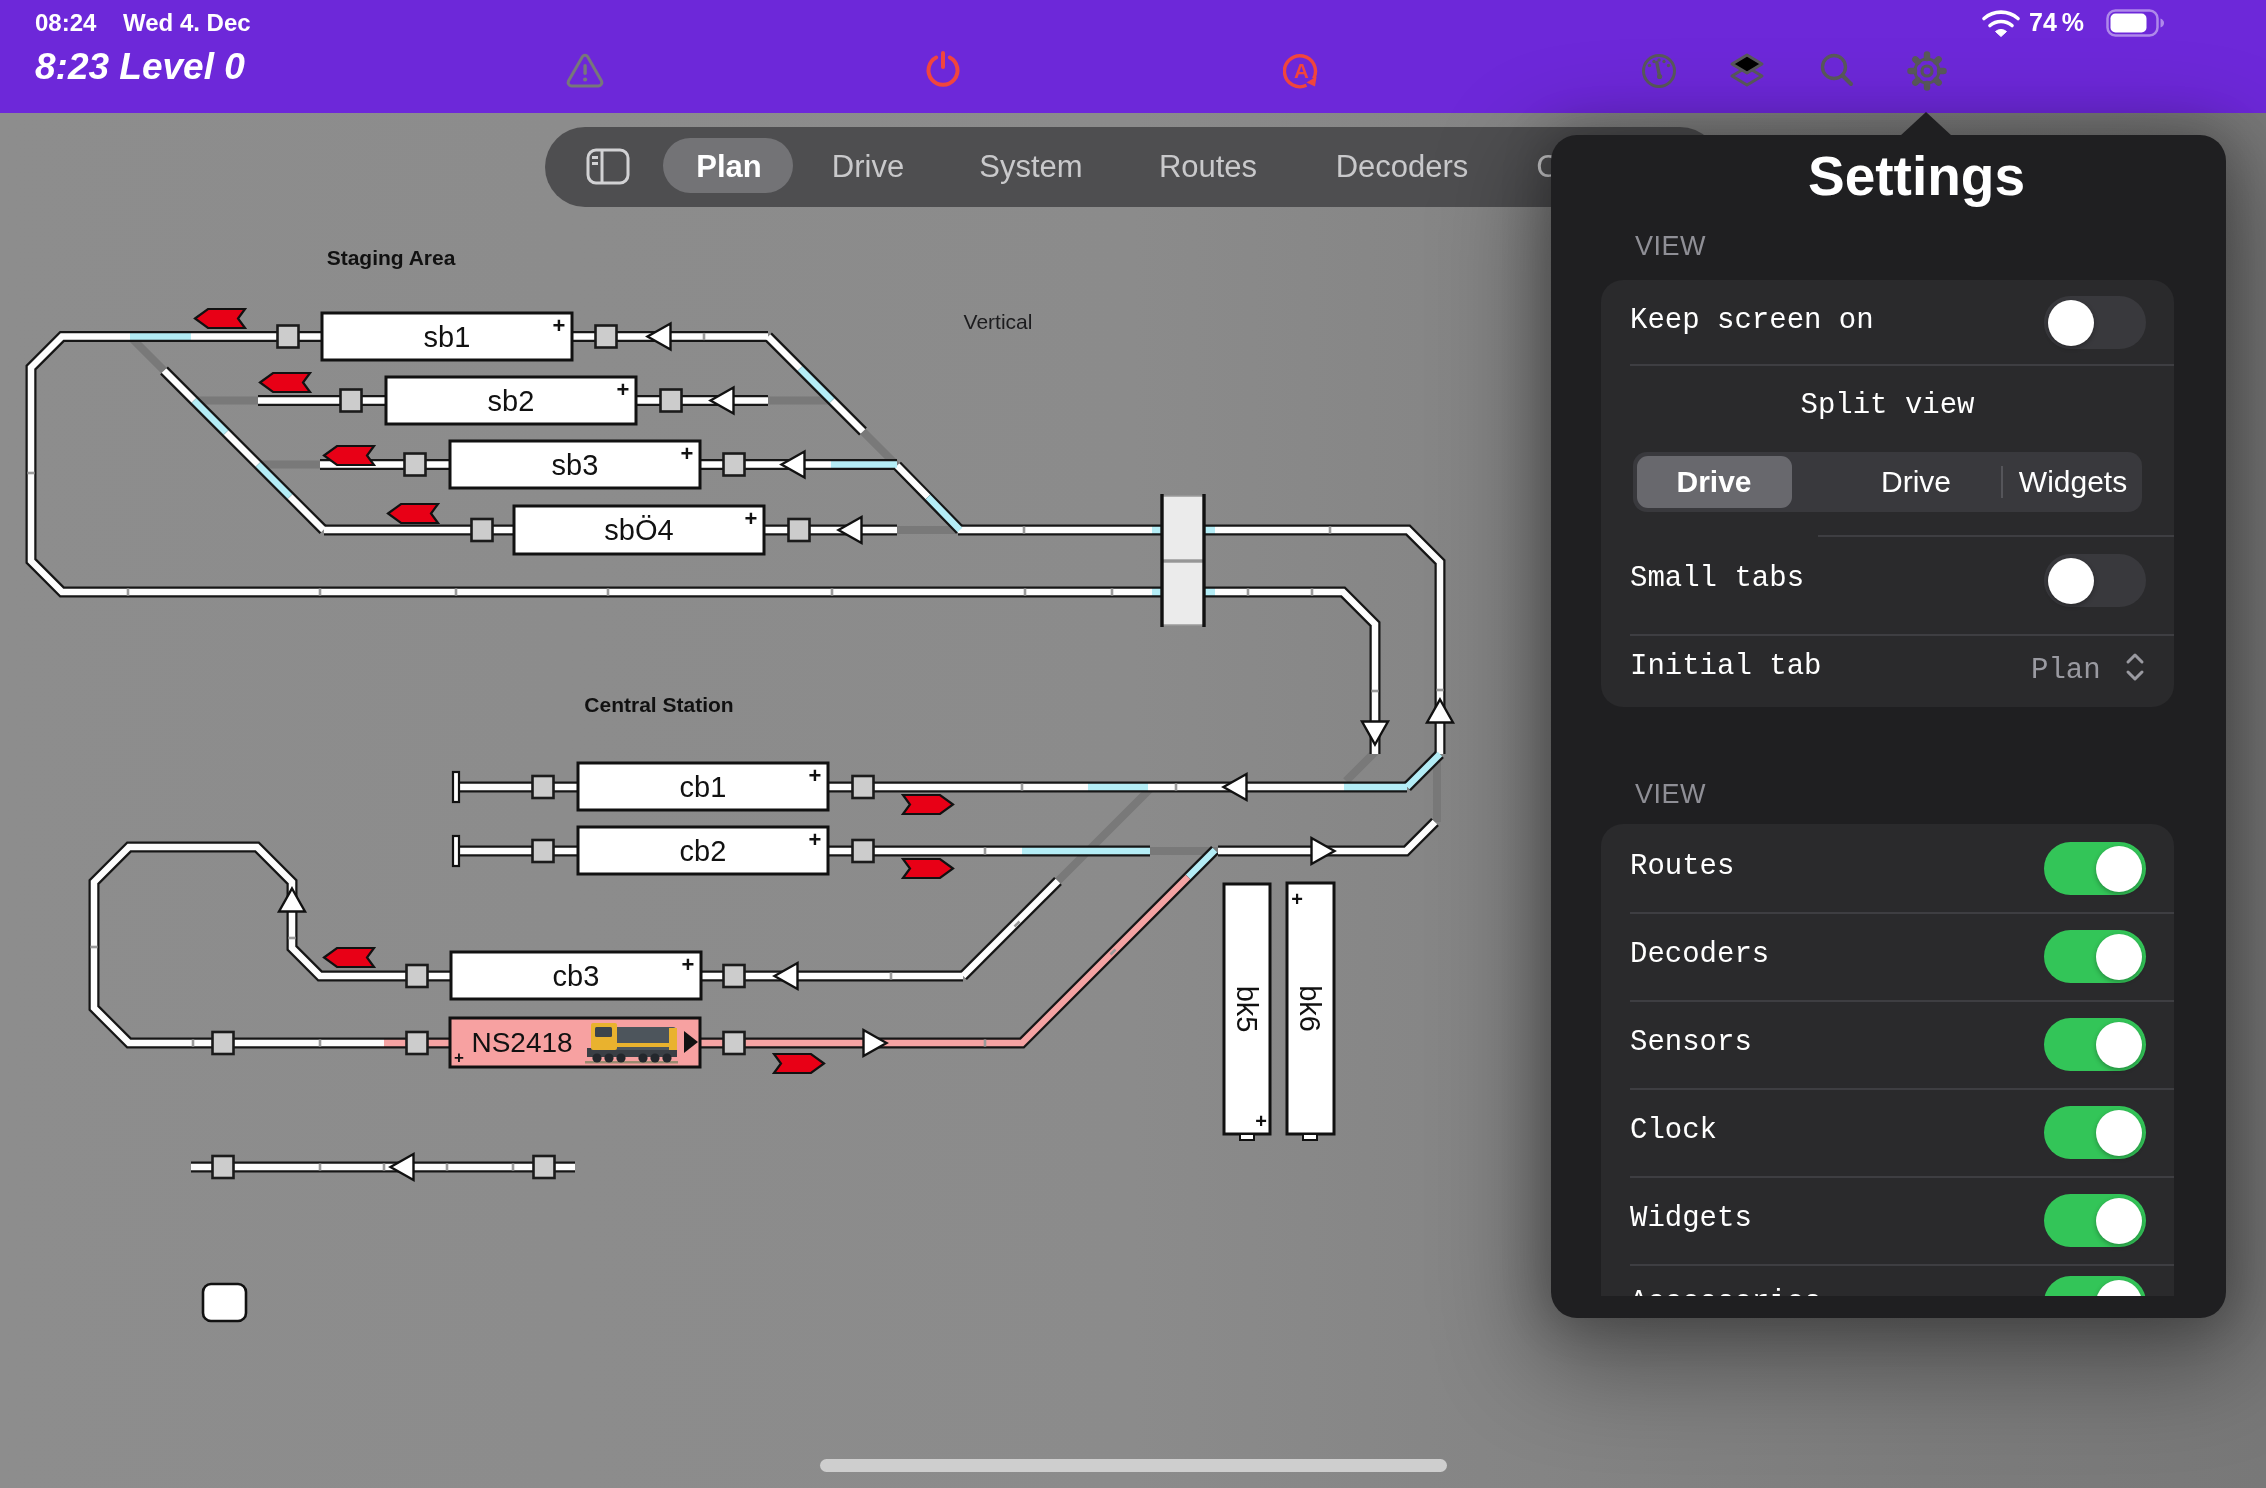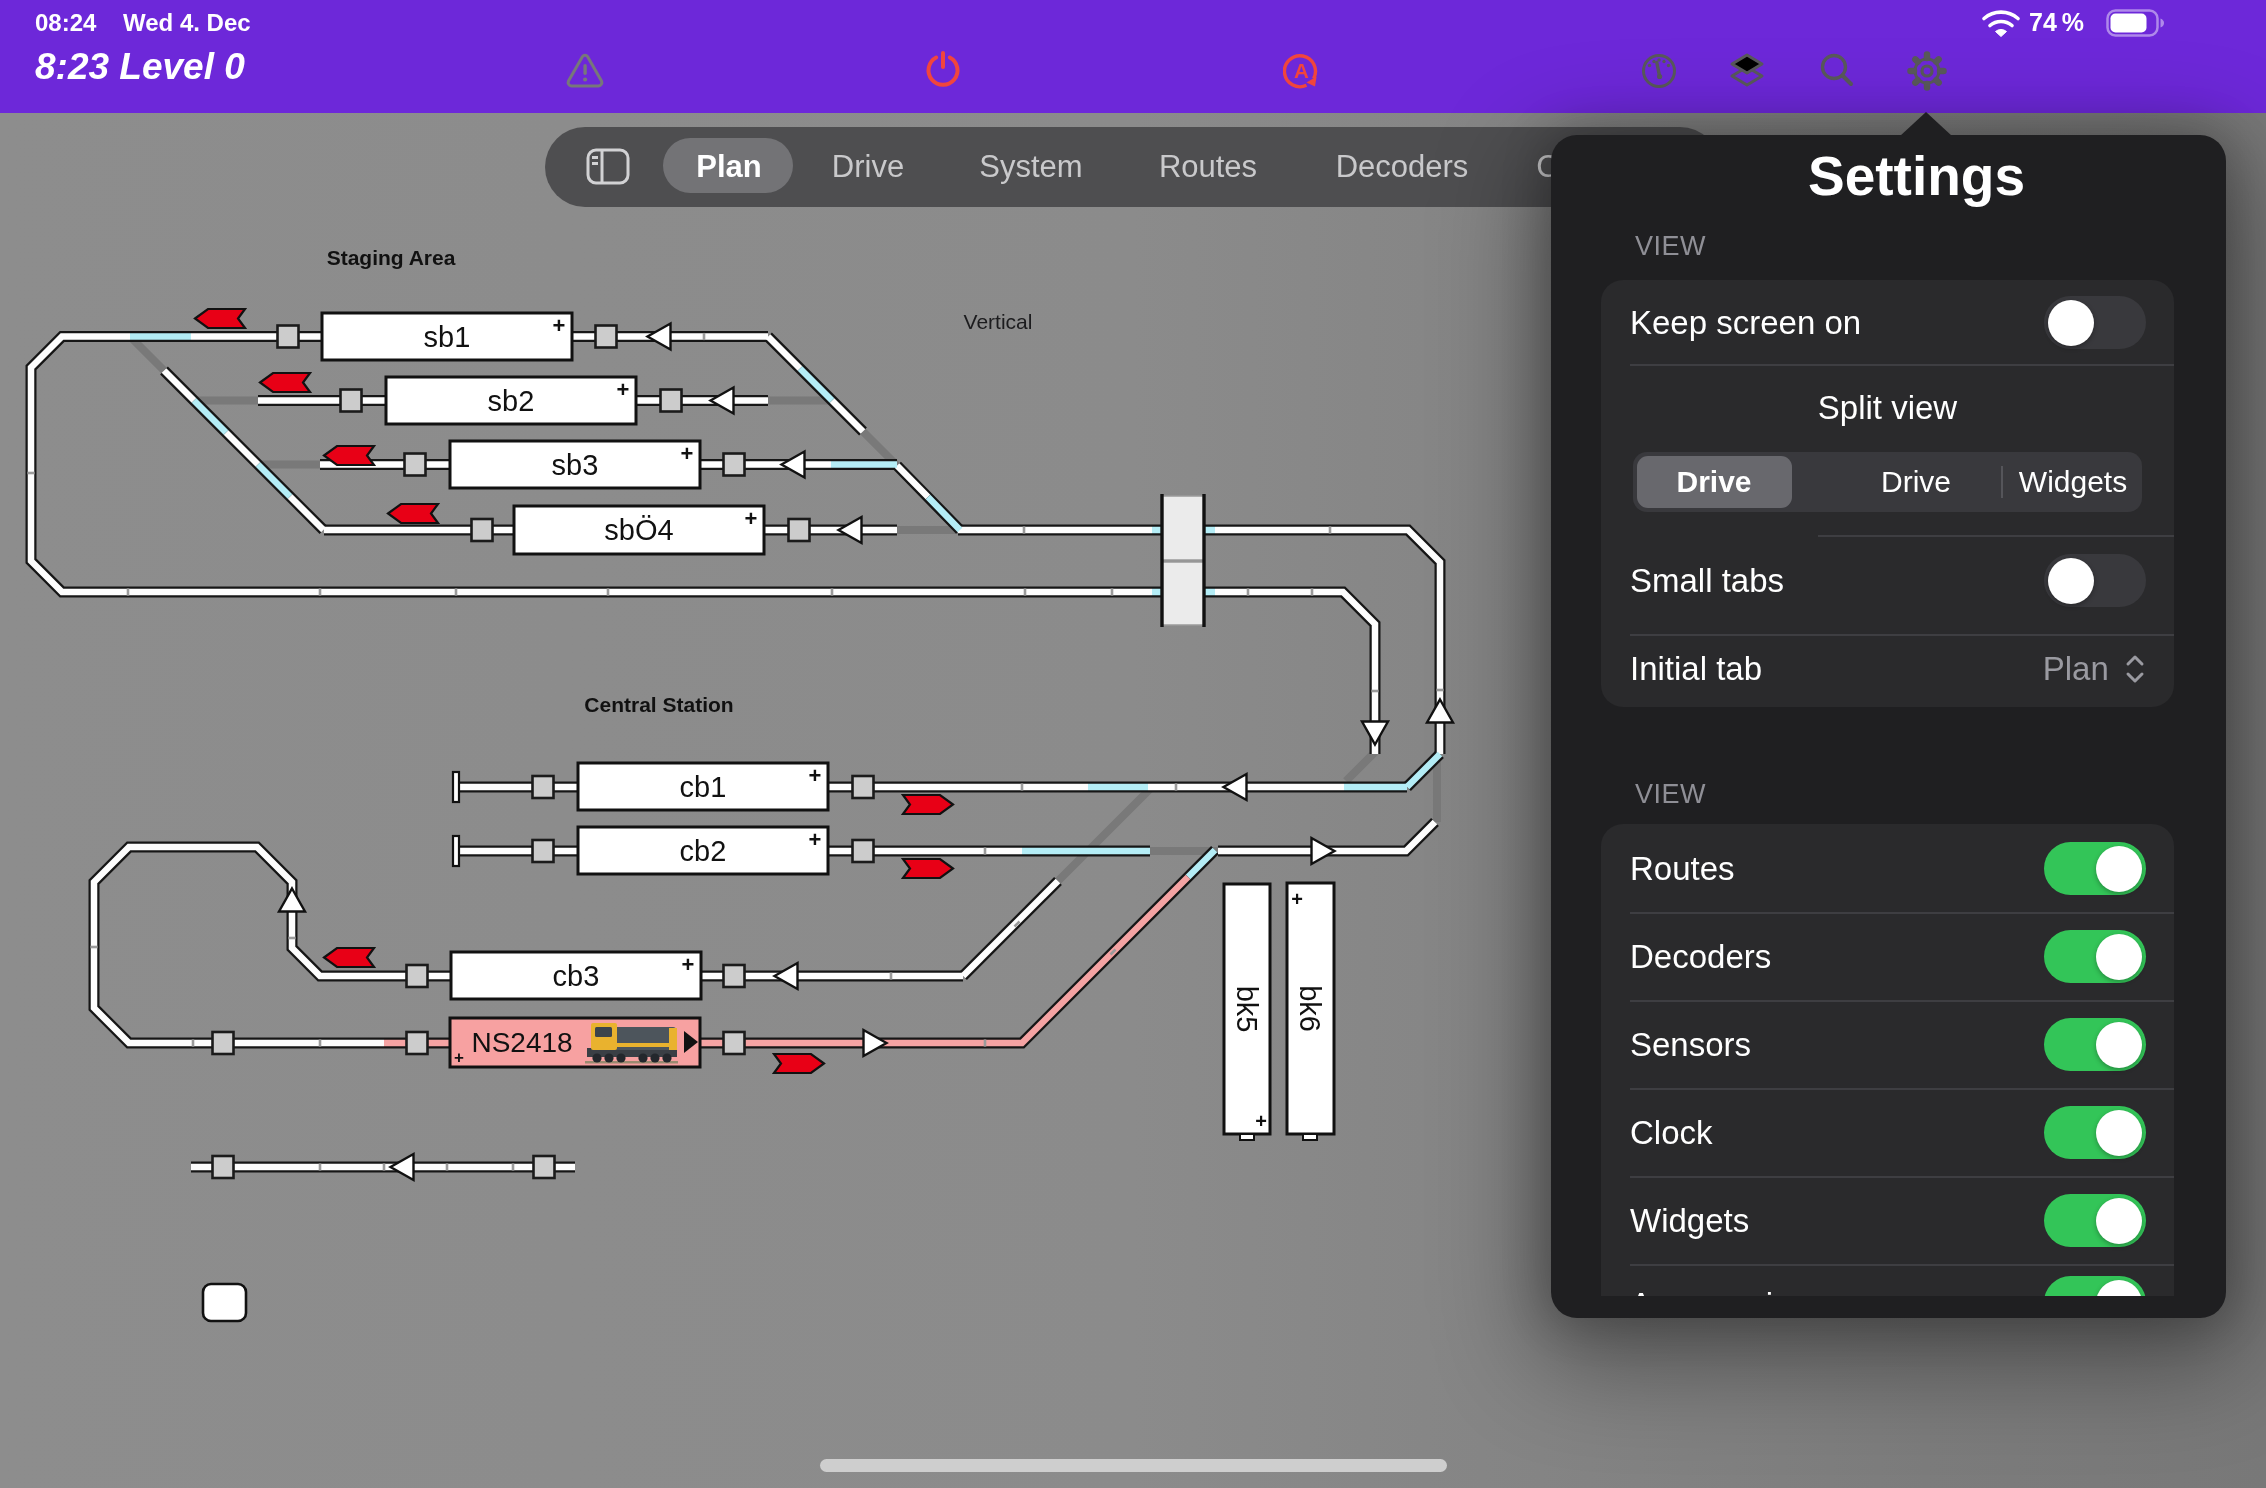--- a/index.html
+++ b/index.html
@@ -19,21 +19,21 @@
   #pill { position:absolute; left:118px; top:11px; width:130px; height:55px; border-radius:28px; background:#737376; }
   
   #panel { position:absolute; left:1551px; top:135px; width:675px; height:1183px; background:#1f1f21;
            border-radius:26px; z-index:40; overflow:hidden; color:#fff;
            box-shadow:0 30px 100px 16px rgba(0,0,0,0.38), 0 0 46px 5px rgba(0,0,0,0.20); }
   #parrow { position:absolute; left:1900px; top:112px; z-index:41; width:0; height:0;
             border-left:26px solid transparent; border-right:26px solid transparent; border-bottom:24px solid #1f1f21; }
   #ptitle { position:absolute; left:0; top:9px; width:100%; text-align:center; font-size:55px; font-weight:600;margin-left:28px; }
   .seclab { position:absolute; left:84px; font-size:27px; color:#8f8f96; letter-spacing:0.5px; }
   .card { position:absolute; left:50px; width:573px; background:#2a2a2c; border-radius:22px; }
-  .rowt { position:absolute; left:29px; font-size:33px; color:#fff; }
+  .rowt { position:absolute; left:29px; font-size:29px; color:#fff;font-family:Liberation Mono, monospace; }
   .divl { position:absolute; right:0; height:2px; background:#3e3e42; }
   .tg { position:absolute; right:28px; width:102px; height:53px; border-radius:27px; background:#39393d; }
   .tg .k { position:absolute; top:3.5px; left:4px; width:46px; height:46px; border-radius:50%; background:#fff;
            box-shadow:0 2px 5px rgba(0,0,0,0.3); }
   .tg.on { background:#33c558; }
   .tg.on .k { left:52px; }
   #seg { position:absolute; left:32px; top:172px; width:509px; height:60px; border-radius:14px; background:#39393d; }
   #seg .sel { position:absolute; left:4px; top:4px; width:155px; height:52px; border-radius:11px; background:#68686d; }
   #seg .lab { position:absolute; top:0; height:60px; line-height:60px; font-size:30px; color:#fff; transform:translateX(-50%); }
   #seg .vd { position:absolute; left:368px; top:14px; width:2px; height:32px; background:#55555a; }

